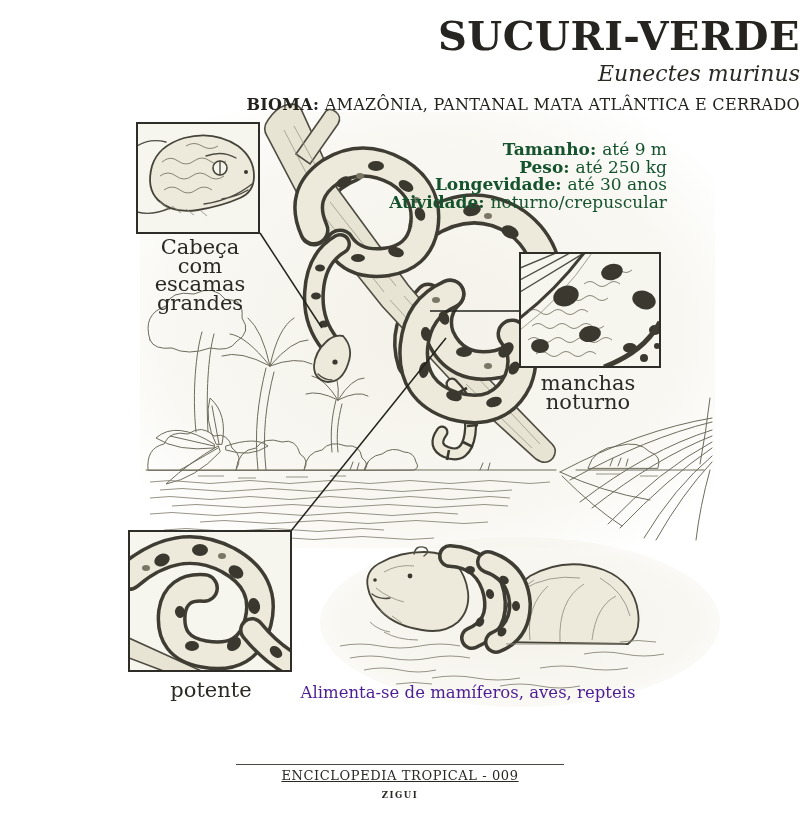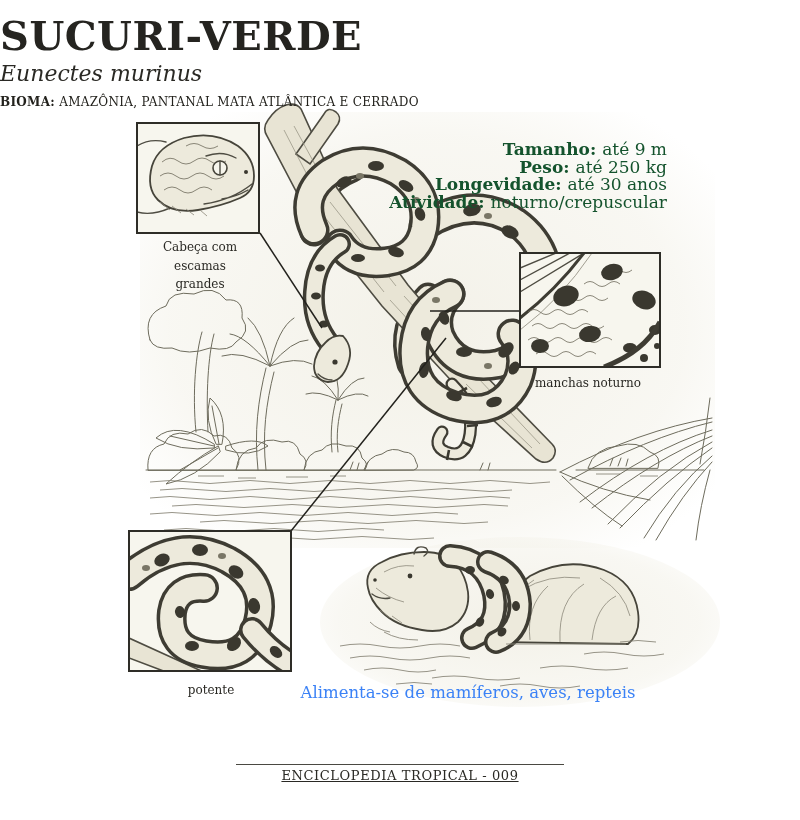--- a/index.html
+++ b/index.html
@@ -1,37 +1,37 @@
 <!DOCTYPE html>
 <html><head>
 <meta charset="utf-8">
 <style>
   html,body{margin:0;padding:0;background:#ffffff;}
   .page{position:relative;width:800px;height:820px;background:#ffffff;overflow:hidden;
         font-family:"DejaVu Serif","Liberation Serif",serif;color:#1f1e19;}
   .art{position:absolute;left:0;top:0;z-index:0;}
 
   
-  .hdr{position:absolute;top:12px;left:0;right:0;text-align:left;z-index:2;}
+  .hdr{position:absolute;top:12px;left:0;right:0;text-align:right;z-index:2;}
   .hdr h1{margin:0;font-size:40px;font-weight:bold;letter-spacing:.5px;color:#252420;}
   .sci{font-size:22px;font-style:italic;margin-top:2px;color:#2a2924;}
-  .biome{font-size:12px;margin-top:9px;letter-spacing:.3px;color:#23221d;}
+  .biome{font-size:16px;margin-top:9px;letter-spacing:.3px;color:#23221d;}
   .biome .b{font-weight:bold;}
 
   .stats{position:absolute;top:141px;right:133px;text-align:right;font-size:17px;
          line-height:17.5px;z-index:2;color:#14532d;}
   .stats .slabel{font-weight:bold;}
   .stats .sval{margin-left:6px;}
 
-  .callout{position:absolute;text-align:center;font-size:12px;line-height:18.5px;z-index:2;color:#2a2924;}
+  .callout{position:absolute;text-align:center;font-size:21px;line-height:18.5px;z-index:2;color:#2a2924;}
   .co-head{left:138px;top:238px;width:124px;}
   .co-pattern{left:500px;top:374px;width:176px;}
   .co-muscle{left:140px;top:681px;width:142px;}
   .caption{position:absolute;left:297px;top:683px;width:342px;text-align:center;
-           font-size:16.5px;z-index:2;color:#3b82f6;}
+           font-size:16.5px;z-index:2;color:#4c1d95;}
 
   .footline{position:absolute;left:236px;top:764px;width:328px;border-top:1.2px solid #4a4942;z-index:2;}
   .series{position:absolute;left:0;right:0;top:768px;text-align:center;font-size:13px;
           letter-spacing:.6px;z-index:2;color:#2a2924;text-decoration:underline;}
   .brand{position:absolute;left:0;right:0;top:790px;text-align:center;font-size:8.5px;
          font-weight:bold;letter-spacing:1.5px;z-index:2;color:#2a2924;}
 
   
   .thin path,.thin line{stroke:#6e6c5d;stroke-width:1;fill:none;stroke-linecap:round;}
   .bush{fill:#efede1;stroke:#76745f;stroke-width:.9;}
@@ -319,14 +319,15 @@
     <div>manchas noturno</div>
   </div>
   <div class="callout co-muscle">
     <div>potente</div>
   </div>
 
   <div class="caption">Alimenta-se de mamíferos, aves, repteis</div>
 
   <div class="footline"></div>
   <div class="series">ENCICLOPEDIA TROPICAL - 009</div>
+  <div class="brand">ZIGUI</div>
 
 </div>
 
 </body></html>

